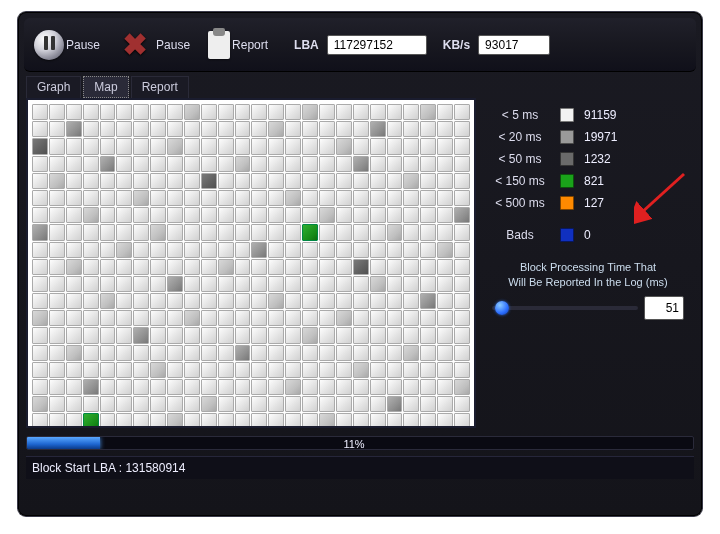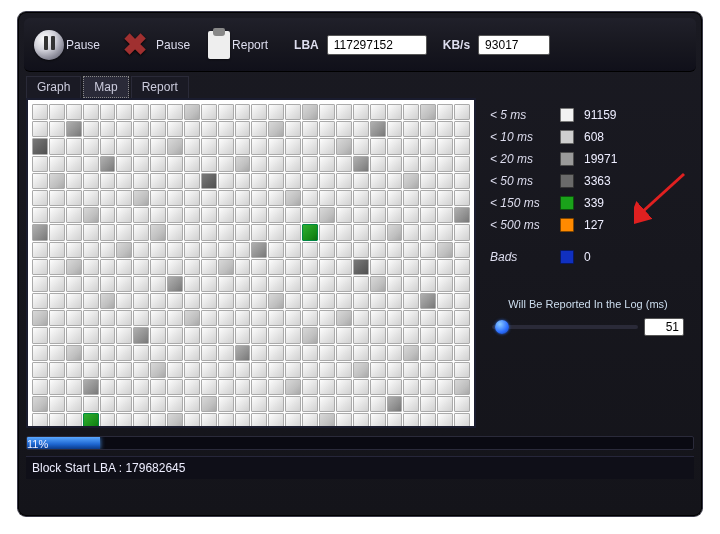--- a/index.html
+++ b/index.html
@@ -92,47 +92,47 @@
     border:1px solid #aaa;
     border-radius:1px;
   }
   .c-g1 { background: linear-gradient(135deg,#d8d8d8,#c0c0c0 60%,#a8a8a8); }
   .c-g2 { background: linear-gradient(135deg,#b0b0b0,#909090 60%,#787878); }
   .c-g3 { background: linear-gradient(135deg,#7a7a7a,#606060 60%,#505050); }
   .c-green { background: linear-gradient(135deg,#2faf2f,#178a17 70%,#0e6e0e); border-color:#084; }
   
   .legend { flex:1; padding:6px 8px 0 14px; position:relative; }
   .lg-row { display:flex; align-items:center; gap:10px; height:22px; font-size:12px; }
-  .lg-row .tl { width:60px; text-align:left; color:#dde;font-style:italic; }
+  .lg-row .tl { width:60px; text-align:center; color:#dde; }
   .sw { width:14px; height:14px; border:1px solid rgba(0,0,0,0.5); border-radius:1px; }
   .lg-row .cv { color:#eef; font-family: Arial, sans-serif; }
   .arrow { position:absolute; left:158px; top:72px; pointer-events:none; }
   .note { text-align:center; color:#cde; font-size:11px; margin-top:14px; line-height:1.35; }
   .slider-row { display:flex; align-items:center; gap:6px; margin-top:6px; padding:0 2px;}
   .slider {
     flex:1; height:4px; background:#2a2a38; border-radius:2px; position:relative;
   }
   .slider .knob {
     position:absolute; left:2%; top:-5px; width:14px; height:14px; border-radius:50%;
     background: radial-gradient(circle at 35% 30%, #8acaff, #2a6cff 60%, #143a90);
     box-shadow:0 0 3px rgba(50,120,255,.8);
   }
   .slider-val {
-    width:40px; height:18px; border:1px solid #555; background:#fff; color:#000;
+    width:40px; height:24px; border:1px solid #555; background:#fff; color:#000;
     font-size:12px; text-align:right; padding:0 4px; border-radius:2px;
   }
   
   .prog-wrap { margin:8px 8px 0 8px; }
   .prog { height:14px; background:#0a0a12; border:1px solid #2a2a3a; border-radius:2px; position:relative; overflow:hidden;}
   .prog .bar {
     position:absolute; left:0; top:0; bottom:0; width:11%;
     background: linear-gradient(#5aa8ff,#1e66d0 60%,#0b3a88);
     box-shadow:0 0 5px rgba(80,160,255,.9);
   }
-  .prog .pct { position:absolute; left:0; right:12px; top:0; font-size:11px; color:#eef; line-height:14px;}
+  .prog .pct { position:absolute; left:0; right:12px; top:0; text-align:center; font-size:11px; color:#eef; line-height:14px;}
   .status { margin:6px 8px 0 8px; padding:4px 6px; font-size:12px; color:#eef; background:#0f0f18; border-top:1px solid #26263a;}
 </style>
 </head>
 <body>
 
 <div class="app">
 
   <div class="toolbar">
     <div class="tb-btn">
       <span class="circ">
@@ -659,74 +659,69 @@
           <div class="cell"></div>
         </div>
     </div>
     <div class="legend" id="legend">
         <div class="lg-row">
           <span class="tl">&lt; 5 ms</span>
           <span class="sw" style="background: rgb(242, 242, 242);"></span>
           <span class="cv">91159</span>
         </div>
         <div class="lg-row">
-          <span class="tl">&lt; 10 ms</span>
-          <span class="sw" style="background: rgb(207, 207, 207);"></span>
-          <span class="cv">608</span>
-        </div>
-        <div class="lg-row">
           <span class="tl">&lt; 20 ms</span>
           <span class="sw" style="background: rgb(154, 154, 154);"></span>
           <span class="cv">19971</span>
         </div>
         <div class="lg-row">
           <span class="tl">&lt; 50 ms</span>
           <span class="sw" style="background: rgb(106, 106, 106);"></span>
-          <span class="cv">3363</span>
+          <span class="cv">1232</span>
         </div>
         <div class="lg-row">
           <span class="tl">&lt; 150 ms</span>
           <span class="sw" style="background: rgb(26, 162, 26);"></span>
-          <span class="cv">339</span>
+          <span class="cv">821</span>
         </div>
         <div class="lg-row">
           <span class="tl">&lt; 500 ms</span>
           <span class="sw" style="background: rgb(255, 138, 0);"></span>
           <span class="cv">127</span>
         </div>
         <div class="lg-row" style="margin-top: 10px;">
           <span class="tl">Bads</span>
           <span class="sw" style="background: rgb(16, 48, 192);"></span>
           <span class="cv">0</span>
         </div>
       <svg class="arrow" width="60" height="60">
         <defs>
             <marker id="ah" markerWidth="8" markerHeight="8" refX="2" refY="4" orient="auto">
           <path d="M0,0 L8,4 L0,8 Z" fill="#e02020"></path>
             </marker>
           </defs>
         <line x1="50" y1="4" x2="6" y2="44" stroke="#e02020" stroke-width="3" marker-end="url(#ah)"></line>
       </svg>
       <div class="note">
-        <br>
+        <span>Block Processing Time That</span><br>
         <span>Will Be Reported In the Log (ms)</span>
       </div>
       <div class="slider-row">
         <div class="slider">
           <div class="knob" id="knob" style="left: 2%;"></div>
         </div>
         <input class="slider-val" value="51" style="">
       </div>
     </div>
   </div>
 
   <div class="prog-wrap">
     <div class="prog">
       <div class="bar" id="progbar" style="width: 11%;"></div>
       <div class="pct">11%</div>
     </div>
   </div>
 
   <div class="status">
-    <span>Block Start LBA : 179682645</span>
+    <span>Block Start LBA : 131580914</span>
   </div>
 
 </div>
 
 </body></html>

